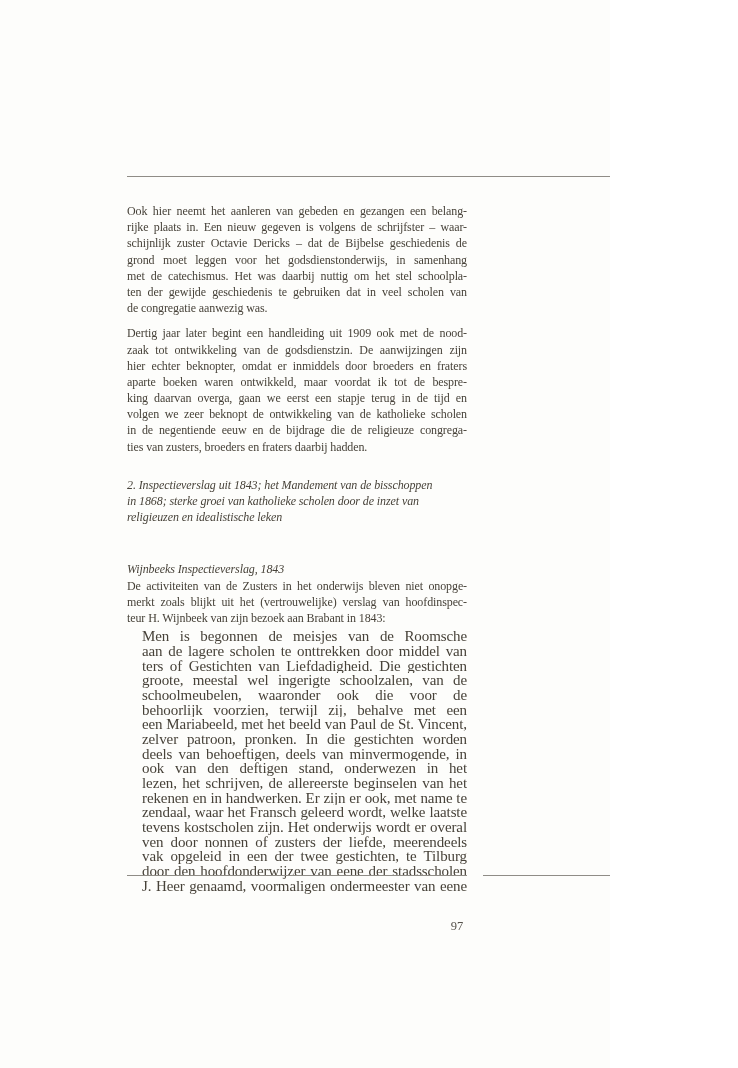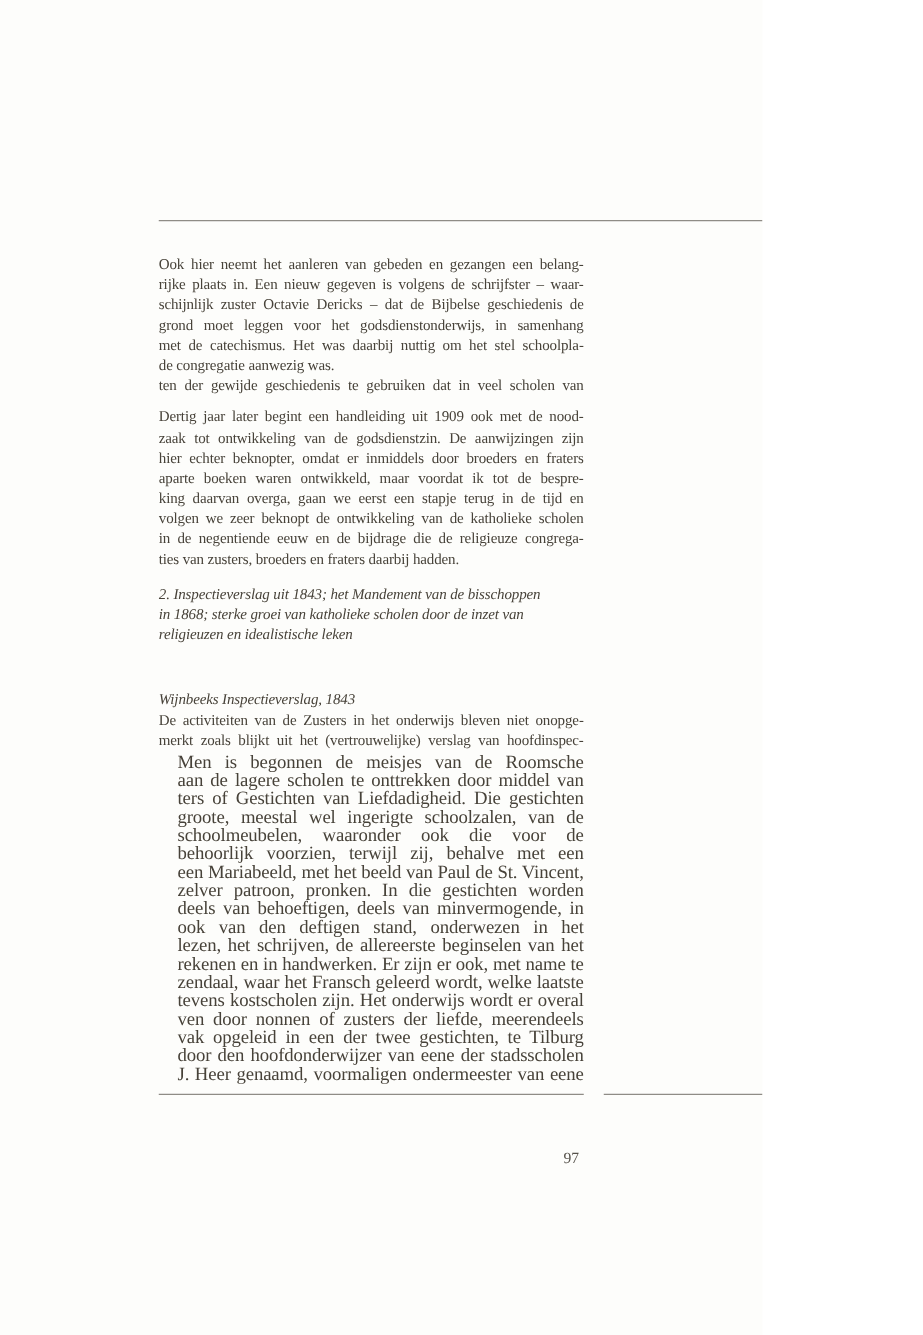--- a/index.html
+++ b/index.html
@@ -49,21 +49,21 @@
   }
   .block-quote {
     margin-left: 15px;
     font-size: 15px;
     line-height: 14.7px;
   }
   .block-quote .line { height: 14.7px; }
 
   
   .block:nth-child(1) { margin-bottom: 9px; }
-  .block:nth-child(2) { margin-bottom: 12px; }
+  .block:nth-child(2) { margin-bottom: 22px; }
   .block:nth-child(3) { margin-bottom: 17px; }
   .block:nth-child(4) { margin-bottom: 0; margin-top: 36px; }
   .block:nth-child(5) { margin-bottom: 3px; }
 
   .page-number {
     position: absolute;
     left: 440px;
     top: 881px;
     width: 34px;
     text-align: center;
@@ -77,22 +77,22 @@
 
 <div class="page">
   <div class="rule rule-top"></div>
   <div class="text-column">
       <div class="block block-paragraph">
         <div class="line just">Ook hier neemt het aanleren van gebeden en gezangen een belang-</div>
         <div class="line just">rijke plaats in. Een nieuw gegeven is volgens de schrijfster – waar-</div>
         <div class="line just">schijnlijk zuster Octavie Dericks – dat de Bijbelse geschiedenis de</div>
         <div class="line just">grond moet leggen voor het godsdienstonderwijs, in samenhang</div>
         <div class="line just">met de catechismus. Het was daarbij nuttig om het stel schoolpla-</div>
+        <div class="line just">ten der gewijde geschiedenis te gebruiken dat in veel scholen van</div>
         <div class="line">de congregatie aanwezig was.</div>
-        <div class="line just">ten der gewijde geschiedenis te gebruiken dat in veel scholen van</div>
       </div>
       <div class="block block-paragraph">
         <div class="line just">Dertig jaar later begint een handleiding uit 1909 ook met de nood-</div>
         <div class="line just">zaak tot ontwikkeling van de godsdienstzin. De aanwijzingen zijn</div>
         <div class="line just">hier echter beknopter, omdat er inmiddels door broeders en fraters</div>
         <div class="line just">aparte boeken waren ontwikkeld, maar voordat ik tot de bespre-</div>
         <div class="line just">king daarvan overga, gaan we eerst een stapje terug in de tijd en</div>
         <div class="line just">volgen we zeer beknopt de ontwikkeling van de katholieke scholen</div>
         <div class="line just">in de negentiende eeuw en de bijdrage die de religieuze congrega-</div>
         <div class="line">ties van zusters, broeders en fraters daarbij hadden.</div>
@@ -101,20 +101,21 @@
         <div class="line">2. Inspectieverslag uit 1843; het Mandement van de bisschoppen</div>
         <div class="line">in 1868; sterke groei van katholieke scholen door de inzet van</div>
         <div class="line">religieuzen en idealistische leken</div>
       </div>
       <div class="block block-subheading">
         <div class="line">Wijnbeeks Inspectieverslag, 1843</div>
       </div>
       <div class="block block-paragraph">
         <div class="line just">De activiteiten van de Zusters in het onderwijs bleven niet onopge-</div>
         <div class="line just">merkt zoals blijkt uit het (vertrouwelijke) verslag van hoofdinspec-</div>
+        <div class="line">teur H. Wijnbeek van zijn bezoek aan Brabant in 1843:</div>
       </div>
       <div class="block block-quote">
         <div class="line just">Men is begonnen de meisjes van de Roomsche godsdienst</div>
         <div class="line just">aan de lagere scholen te onttrekken door middel van kloos-</div>
         <div class="line just">ters of Gestichten van Liefdadigheid. Die gestichten bevatten</div>
         <div class="line just">groote, meestal wel ingerigte schoolzalen, van de vereischte</div>
         <div class="line just">schoolmeubelen, waaronder ook die voor de klankmethode,</div>
         <div class="line just">behoorlijk voorzien, terwijl zij, behalve met een Christus- en</div>
         <div class="line just">een Mariabeeld, met het beeld van Paul de St. Vincent, der-</div>
         <div class="line just">zelver patroon, pronken. In die gestichten worden meisjes,</div>

